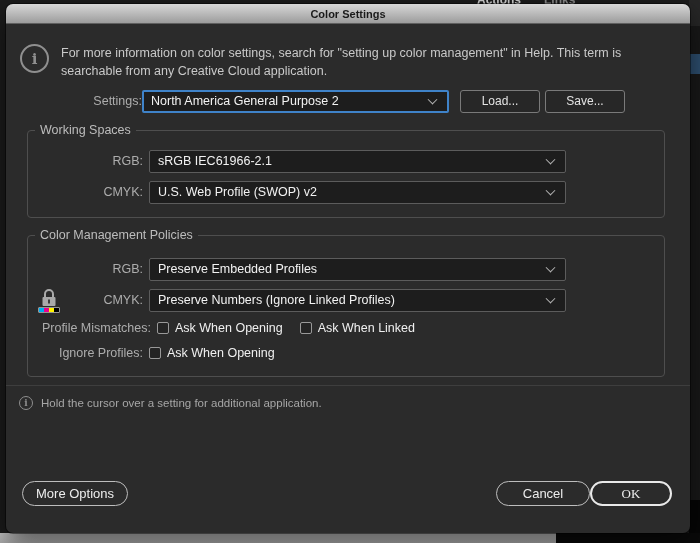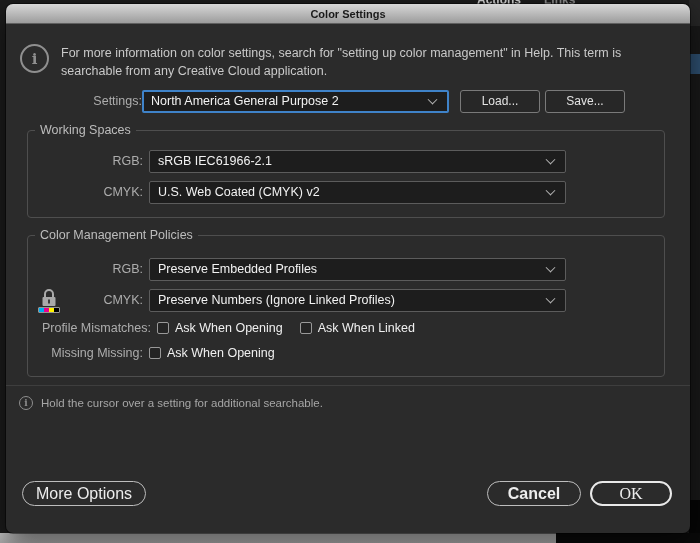--- a/index.html
+++ b/index.html
@@ -59,24 +59,24 @@
   .cb-label{color:#f0f0f0;font-size:12.5px;margin-left:6px;white-space:nowrap;}
   .lock{position:absolute;left:10px;top:50px;}
 
   
   .divider{position:absolute;left:0;right:0;top:381px;height:1px;background:#3e3e3e;}
   .footer-note{position:absolute;left:13px;top:391px;display:flex;align-items:center;height:16px;}
   .footer-note .txt{margin-left:8px;font-size:11.5px;color:#a6a6a6;}
 
   
   .pill{position:absolute;top:477px;height:25px;border:1px solid #bdbdbd;border-radius:13px;
-        background:transparent;color:#ededed;font-size:16px;display:flex;align-items:center;
+        background:transparent;color:#ededed;font-size:13px;display:flex;align-items:center;
         justify-content:center;box-sizing:border-box;padding:0 13px;}
   .pill.more{left:16px;}
-  .pill.cancel{right:109px;width:94px;font-weight:bold;}
+  .pill.cancel{right:100px;width:94px;}
   .pill.ok{right:18px;width:82px;border:2px solid #e9e9e9;font-family:Liberation Serif, serif;}
 </style>
 </head>
 <body>
 
 <div class="stage">
 
   <div class="bg-top">
     <span class="bg-tab actions">Actions</span>
     <span class="bg-tab links">Links</span>
@@ -116,21 +116,21 @@
       <div class="row" style="left:0;top:18px;right:0;">
         <span class="lbl" style="width:115px;margin-right:6px;">RGB:</span>
         <div class="select" style="width:417px;">
           <span>sRGB IEC61966-2.1</span>
           <span class="chev"></span>
         </div>
       </div>
       <div class="row" style="left:0;top:49px;right:0;">
         <span class="lbl" style="width:115px;margin-right:6px;">CMYK:</span>
         <div class="select" style="width:417px;">
-          <span>U.S. Web Coated (CMYK) v2</span>
+          <span>U.S. Web Profile (SWOP) v2</span>
           <span class="chev"></span>
         </div>
       </div>
     </div>
 
     <div class="group" style="left:21px;top:231px;width:636px;height:140px;">
       <span class="group-label">Color Management Policies</span>
 
       <div class="row" style="left:0;top:21px;right:0;">
         <span class="lbl" style="width:115px;margin-right:6px;">RGB:</span>
@@ -163,29 +163,29 @@
 
       <div class="row" style="left:8px;top:84px;right:0;height:16px;">
         <span class="lbl" style="width:115px;margin-right:6px;">Profile Mismatches:</span>
         <span class="cb"></span>
         <span class="cb-label">Ask When Opening</span>
         <span class="cb" style="margin-left:17px;"></span>
         <span class="cb-label">Ask When Linked</span>
       </div>
 
       <div class="row" style="left:0;top:109px;right:0;height:16px;">
-        <span class="lbl" style="width:115px;margin-right:6px;">Missing Missing:</span>
+        <span class="lbl" style="width:115px;margin-right:6px;">Ignore Profiles:</span>
         <span class="cb"></span>
         <span class="cb-label">Ask When Opening</span>
       </div>
     </div>
 
     <div class="divider"></div>
     <div class="footer-note">
       <div class="info-circle small">i</div>
-      <span class="txt">Hold the cursor over a setting for additional searchable.</span>
+      <span class="txt">Hold the cursor over a setting for additional application.</span>
     </div>
 
     <button class="pill more">More Options</button>
     <button class="pill cancel">Cancel</button>
     <button class="pill ok">OK</button>
   </div>
 </div>
 
 </body></html>

